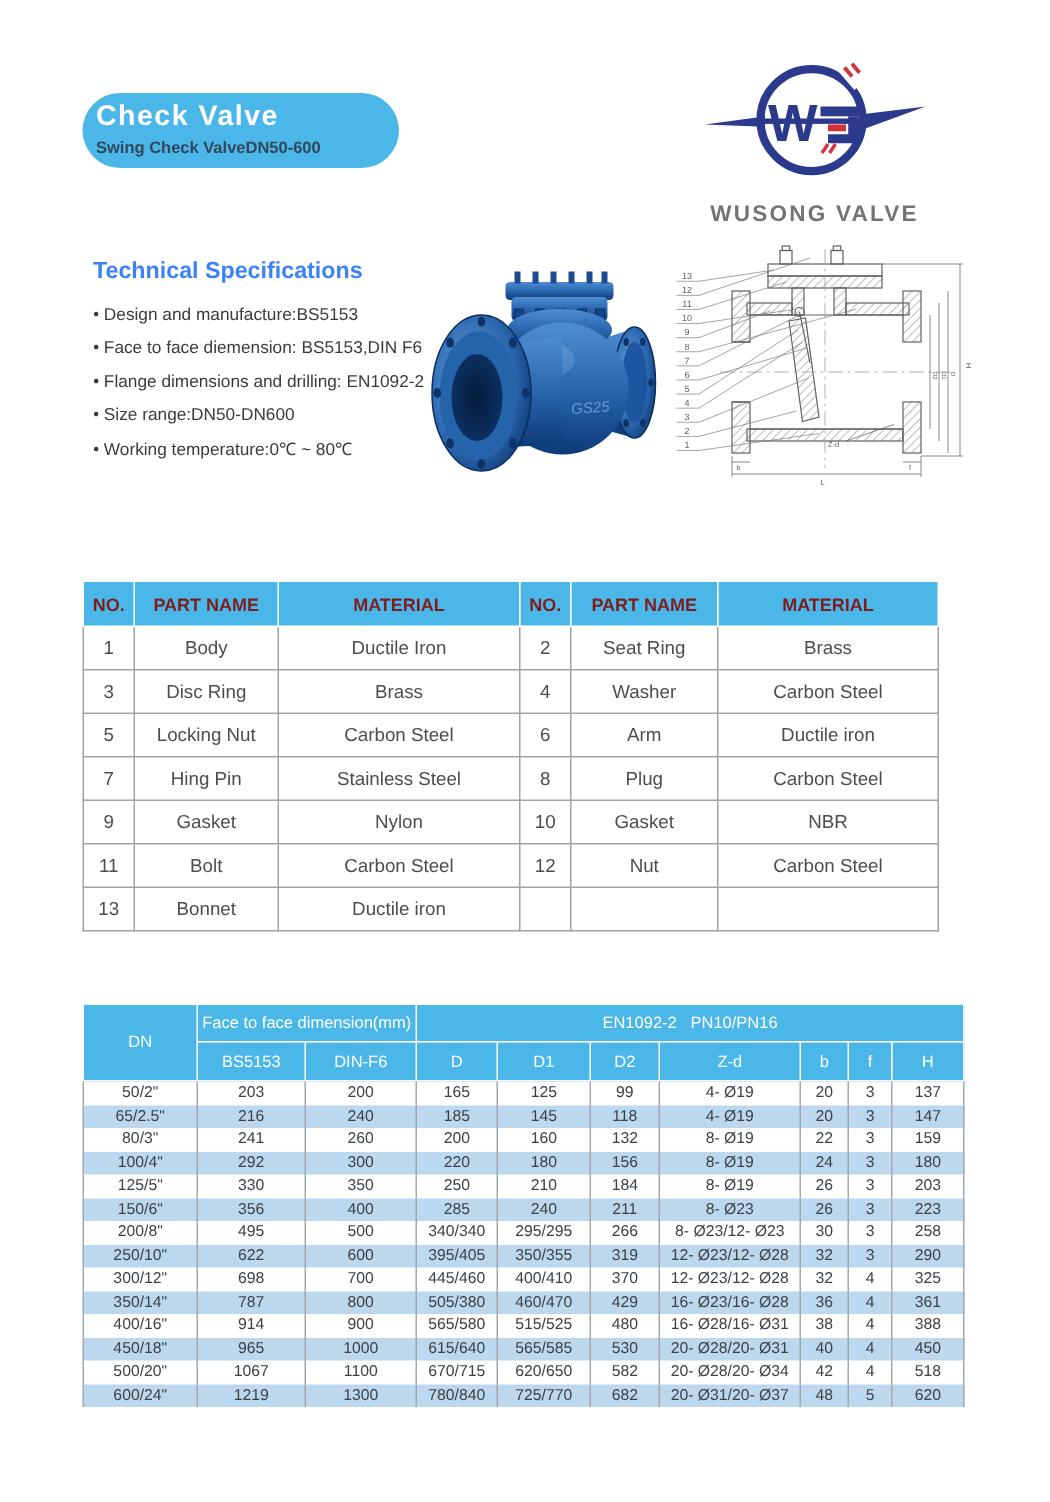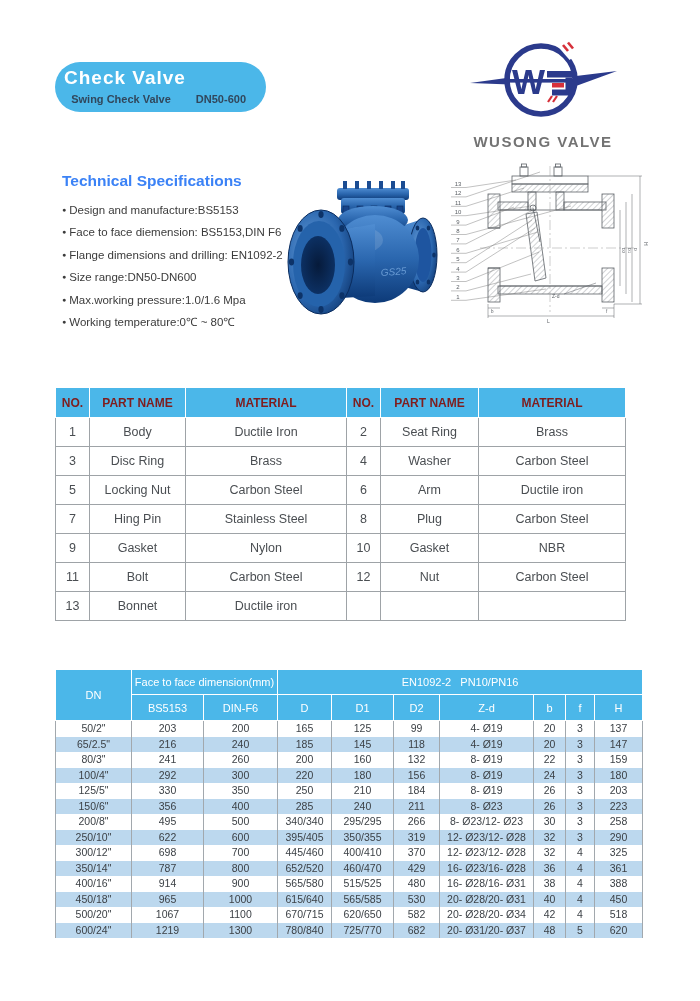--- a/index.html
+++ b/index.html
@@ -2,22 +2,22 @@
 <html><head>
 <meta charset="utf-8">
 <style>
   html,body{margin:0;padding:0;background:#fff;}
   .page{position:relative;width:700px;height:1001px;background:#fff;overflow:hidden;
         font-family:"Liberation Sans",sans-serif;}
 
   
   .title-box{position:absolute;left:55px;top:62px;width:211px;height:50px;background:#4BB7E9;border-radius:25px;}
   .title-box .t{color:#fff;font-size:19px;font-weight:bold;letter-spacing:1px;padding:5px 0 0 9px;}
-  .title-box .s{display:flex;justify-content:flex-end;padding:4px 20px 0 9px;
-                font-size:11px;font-weight:bold;color:#31475C;gap:25px;}
+  .title-box .s{display:flex;justify-content:flex-start;padding:4px 20px 0 9px;
+                font-size:11px;font-weight:bold;color:#31475C;}
 
   
   .logo{position:absolute;left:468px;top:36px;width:150px;text-align:center;}
   .logo .brand{margin-top:1px;color:#737373;font-weight:bold;font-size:15px;letter-spacing:1.5px;}
 
   
   .sec{position:absolute;margin:0;font-size:15.5px;font-weight:600;color:#3b82f6;}
   #sec-specs{left:62px;top:172px;}
   #sec-comp{left:62px;top:342px;}
   #sec-dims{left:62px;top:624px;}
@@ -78,21 +78,20 @@
     </svg>
     <div class="brand">WUSONG VALVE</div>
   </div>
 
   <h2 class="sec" id="sec-specs">Technical Specifications</h2>
   <ul class="bullets">
       <li>Design and manufacture:BS5153</li>
       <li>Face to face diemension: BS5153,DIN F6</li>
       <li>Flange dimensions and drilling: EN1092-2</li>
       <li>Size range:DN50-DN600</li>
-      <li>Max.working pressure:1.0/1.6 Mpa</li>
       <li>Working temperature:0℃ ~ 80℃</li>
     </ul>
 
   <svg class="photo" width="175" height="158" viewBox="0 0 175 158">
     <defs>
       <linearGradient id="gBody" x1="0" y1="0" x2="0" y2="1">
         <stop offset="0%" stop-color="#4F8DD2"></stop>
           <stop offset="50%" stop-color="#2A66AE"></stop>
           <stop offset="100%" stop-color="#0D3A78"></stop>
       </linearGradient>
@@ -476,21 +475,21 @@
           <td>370</td>
           <td>12- Ø23/12- Ø28</td>
           <td>32</td>
           <td>4</td>
           <td>325</td>
         </tr>
         <tr>
           <td>350/14"</td>
           <td>787</td>
           <td>800</td>
-          <td>652/520</td>
+          <td>505/380</td>
           <td>460/470</td>
           <td>429</td>
           <td>16- Ø23/16- Ø28</td>
           <td>36</td>
           <td>4</td>
           <td>361</td>
         </tr>
         <tr>
           <td>400/16"</td>
           <td>914</td>

